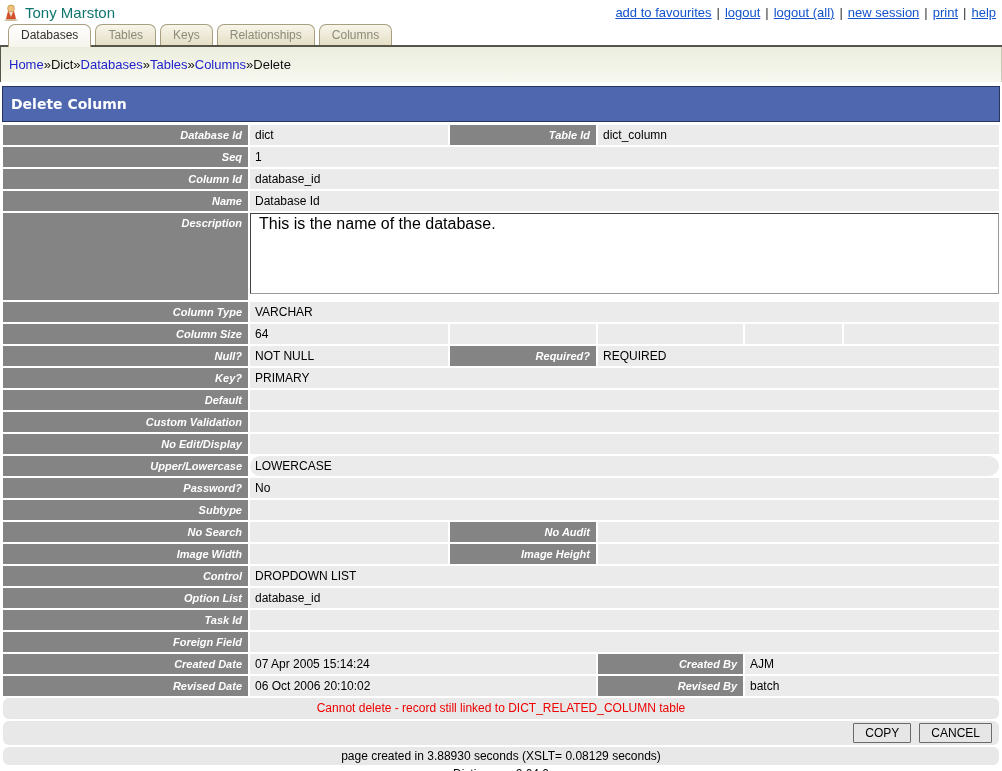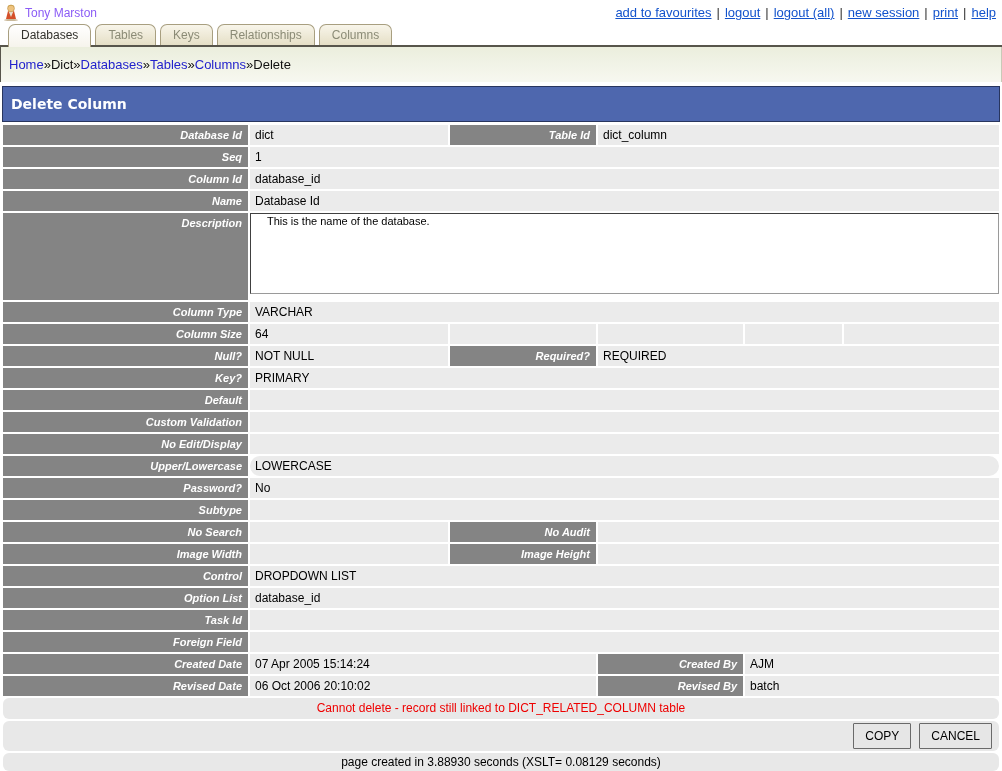--- a/index.html
+++ b/index.html
@@ -2,21 +2,21 @@
 <html><head>
 <meta charset="utf-8">
 <style>
   * { margin:0; padding:0; box-sizing:border-box; }
   html,body { width:1002px; height:771px; background:#ffffff; overflow:hidden;
               font-family:"Liberation Sans","DejaVu Sans",sans-serif; }
 
   
   .hdr { height:23px; display:flex; justify-content:space-between; align-items:center;
          padding:2px 6px 0 3px; }
-  .hdr-user { display:flex; align-items:center; gap:5px; font-size:12px; color:#8b5cf6; }
+  .hdr-user { display:flex; align-items:center; gap:5px; font-size:15px; color:#0f766e; }
   .hdr-links { font-size:13px;margin-left:20px; }
   .hdr-links a { color:#1353cc; text-decoration:underline; cursor:pointer; }
   .hdr-links .sep { color:#333; margin:0 5px; }
 
   
   .tabstrip { display:flex; align-items:flex-end; border-bottom:2px solid #57554b;
               padding-left:8px; height:24px; }
   .tab { font-size:12px; padding:3px 12px 3px 12px; margin-right:4px; cursor:pointer;
          border:1px solid #a89f80; border-bottom:none; border-radius:7px 7px 0 0;
          background:linear-gradient(#f8f5ea,#e5dfc6); color:#8b8b76; white-space:nowrap; }
@@ -38,31 +38,31 @@
 
   
   .form { margin:0 3px; }
   .frow { display:grid; grid-template-columns:245px 198px 146px 145px 97px 1fr;
           gap:2px; margin-bottom:2px; }
   .cl { background:#848484; color:#ffffff; font-size:11px; font-weight:bold; font-style:italic;
         text-align:right; padding:0 6px; line-height:20px; min-height:20px; overflow:hidden; }
   .cv { background:#ebebeb; color:#000; font-size:12px; padding:0 5px; line-height:20px;
         min-height:20px; white-space:nowrap; overflow:hidden; }
   .cd { background:#ffffff; border:1px solid; border-color:#404040 #9a9a9a #9a9a9a #404040;
-        font-size:11px; color:#000; padding:1px 16px; height:81px; }
+        font-size:16px; color:#000; padding:1px 8px; height:81px; }
   .frow.tall .cl { line-height:15px; padding-top:3px; height:87px; }
 
   
   .band { margin:0 3px 2px 3px; background:#e8e8e8; min-height:20px;border-radius:6px; }
   .msg  { color:#ee0000; font-size:12px; text-align:center; line-height:21px; }
   .btnband { display:flex; justify-content:flex-end; align-items:center; gap:8px;
              padding:2px 7px; }
   .btn { font-size:12px; font-family:"Liberation Sans",sans-serif; color:#000;
          background:#e6e6e6; border:1px solid #6a6a6a; border-radius:1px;
-         padding:1px 11px; height:26px; line-height:14px; cursor:pointer; }
+         padding:1px 11px; height:20px; line-height:14px; cursor:pointer; }
   .timing { font-size:12px; color:#000; text-align:center; line-height:18px; min-height:18px; }
   .version { font-size:12px; color:#000; text-align:center; margin-top:2px; }
 </style>
 </head>
 <body>
 
 <div class="hdr">
   <div class="hdr-user">
     <span style="display:inline-flex;">
       <svg width="17" height="17" viewBox="0 0 17 17">

